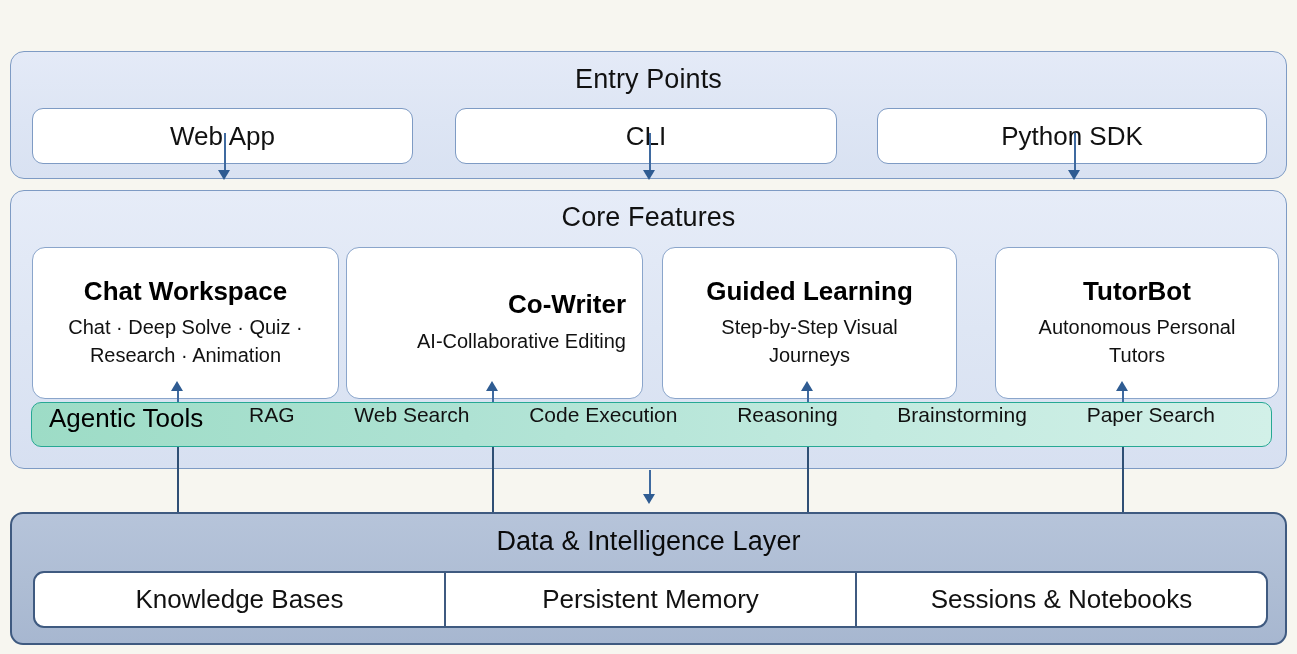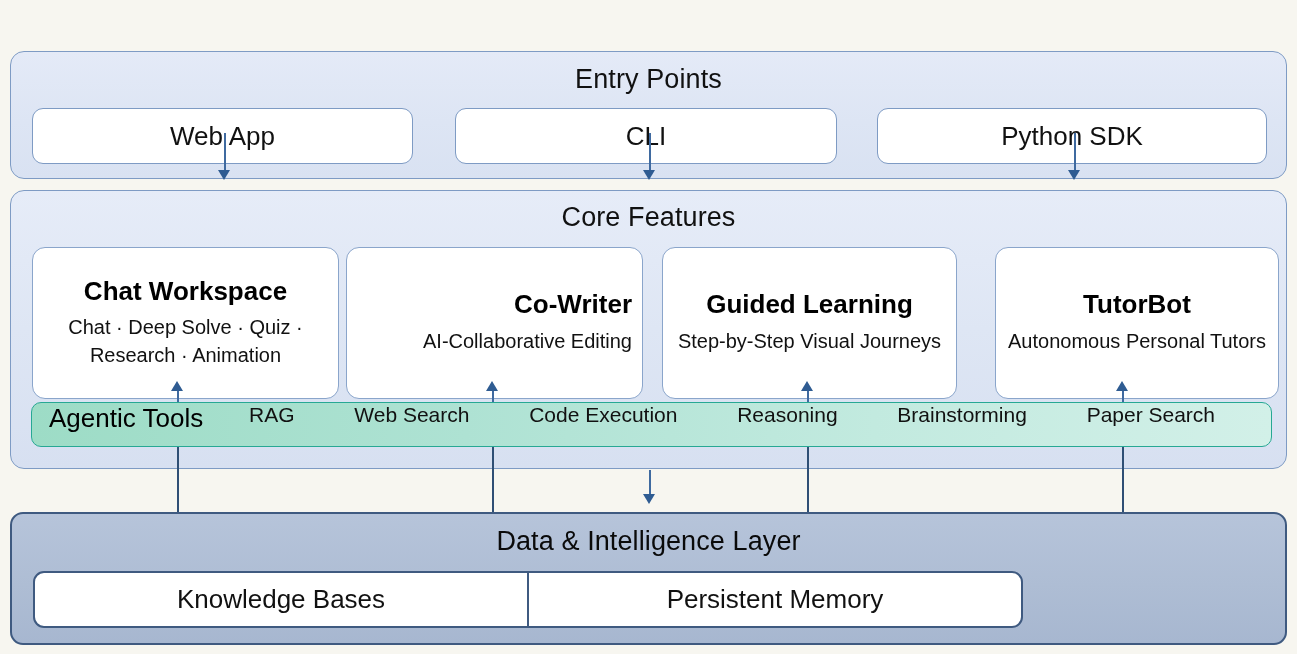--- a/index.html
+++ b/index.html
@@ -81,21 +81,21 @@
     box-sizing: border-box;
     top: 56px;
     height: 152px;
     background: #ffffff;
     border: 1.6px solid #8aa5cb;
     border-radius: 13px;
     display: flex;
     flex-direction: column;
     align-items: center;
     justify-content: center;
-    padding: 4px 10px;
+    padding: 4px 16px;
     text-align: center;
   }
   .feature-title {
     font-size: 26px;
     font-weight: 700;
     color: #000;
     line-height: 1.1;
     margin-bottom: 9px;
   }
   .feature-sub {
@@ -149,21 +149,21 @@
     background: linear-gradient(180deg, #b6c4da 0%, #aebdd4 55%, #a7b7d0 100%);
     border: 2px solid #3f5a80;
     border-radius: 13px;
   }
   #data-panel .panel-title { top: 12px; color: #0a0a0a; }
   #data-row {
     position: absolute;
     box-sizing: border-box;
     left: 21px;
     top: 57px;
-    width: 990px;
+    width: 1235px;
     height: 57px;
     background: #ffffff;
     border: 2px solid #3f5a80;
     border-radius: 11px;
     display: flex;
   }
   .data-cell {
     box-sizing: border-box;
     flex: 1 1 0;
     display: flex;
@@ -265,16 +265,17 @@
   <div class="conn conn-dark" style="left:807px;  top:447px; height:65px;"></div>
   <div class="conn conn-dark" style="left:1122px; top:447px; height:65px;"></div>
   <div class="conn" style="left:649px; top:470px; height:28px;"></div>
   <div class="arrow-down" style="left:643px; top:494px;"></div>
 
   <div class="panel" id="data-panel">
     <div class="panel-title">Data &amp; Intelligence Layer</div>
     <div id="data-row">
       <div class="data-cell">Knowledge Bases</div>
       <div class="data-cell">Persistent Memory</div>
+      <div class="data-cell">Sessions &amp; Notebooks</div>
     </div>
   </div>
 
 </div>
 
 </body></html>

